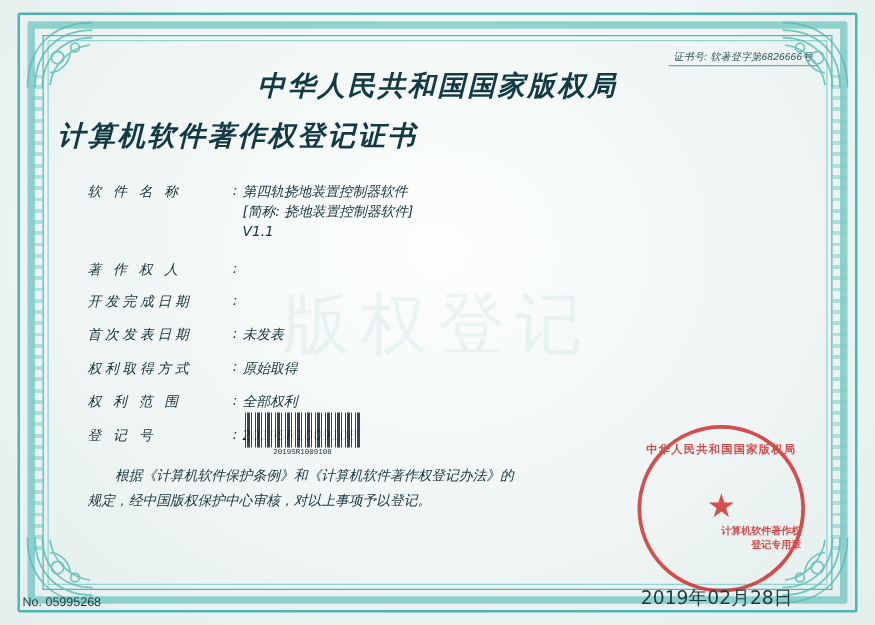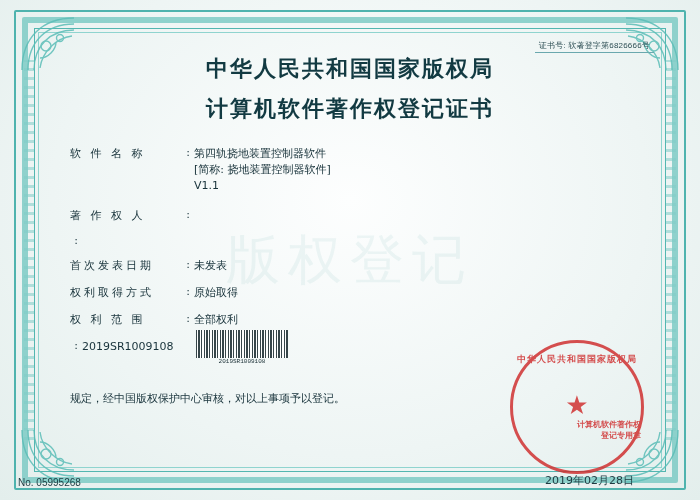--- a/index.html
+++ b/index.html
@@ -82,21 +82,21 @@
       #7fccc7 0px, #7fccc7 3px,
       rgba(255,255,255,0) 3px, rgba(255,255,255,0) 9px);
     opacity: .55;
   }
   .side-band.l { left: 24px; }
   .side-band.r { right: 24px; }
 
   .content {
     position: absolute;
     left: 46px; top: 38px;
-    right: 46px; bottom: 38px;
+    right: 46px; bottom: 38px; font-style: italic;
   }
 
   .cert-no {
     position: absolute;
     right: 0px;
     top: 2px;
     font-size: 8px;
     color: #2e4f55;
     letter-spacing: .2px;
     border-bottom: 1px solid #6aa8ae;
@@ -108,21 +108,21 @@
     margin-top: 16px;
     text-align: center;
     font-size: 22px;
     font-weight: bold;
     color: #123a42;
     letter-spacing: 2px;
     font-family: "DejaVu Sans", "Liberation Sans", sans-serif;
   }
   .title2 {
     margin-top: 10px;
-    text-align: center;
+    text-align: left;
     font-size: 22px;
     font-weight: bold;
     color: #123a42;
     letter-spacing: 2px;
     font-family: "DejaVu Sans", "Liberation Sans", sans-serif;
   }
 
   .fields {
     margin-top: 22px;
     margin-left: 24px;
@@ -241,21 +241,21 @@
     left: 18px;
     bottom: 12px;
     font-size: 10px;
     color: #1e3a41;
     font-family: "Liberation Sans", sans-serif;
   }
   .footer-date {
     position: absolute;
     right: 66px;
     bottom: 12px;
-    font-size: 11px;
+    font-size: 15px;
     color: #1e3a41;
     font-family: "DejaVu Sans", "Liberation Sans", sans-serif;
   }
 
   
   .watermark {
     position: absolute;
     left: 50%; top: 52%;
     transform: translate(-50%,-50%);
     font-size: 54px;
@@ -352,20 +352,21 @@
 [简称: 挠地装置控制器软件]
 V1.1</div>
       </div>
 
       <div class="row">
         <div class="label">著 作 权 人</div>
         <div class="colon">:</div>
       </div>
 
       <div class="row">
+        <div class="label">开发完成日期</div>
         <div class="colon">:</div>
       </div>
 
       <div class="row">
         <div class="label">首次发表日期</div>
         <div class="colon">:</div>
         <div class="value">未发表</div>
       </div>
 
       <div class="row">
@@ -374,28 +375,29 @@
         <div class="value">原始取得</div>
       </div>
 
       <div class="row">
         <div class="label">权 利 范 围</div>
         <div class="colon">:</div>
         <div class="value">全部权利</div>
       </div>
 
       <div class="row">
+        <div class="label">登 记 号</div>
         <div class="colon">:</div>
         <div class="value">2019SR1009108</div>
       </div>
 
     </div>
 
     <div class="para">
-      <span class="indent"></span><br>
+      <span class="indent"></span><span>根据《计算机软件保护条例》和《计算机软件著作权登记办法》的</span><br>
       <span>规定，经中国版权保护中心审核，对以上事项予以登记。</span>
     </div>
 
   </div>
 
   <div class="barcode"></div>
   <div class="barcode-text">2019SR1009108</div>
 
   <div class="seal">
     <div class="arc-top">中华人民共和国国家版权局</div>

